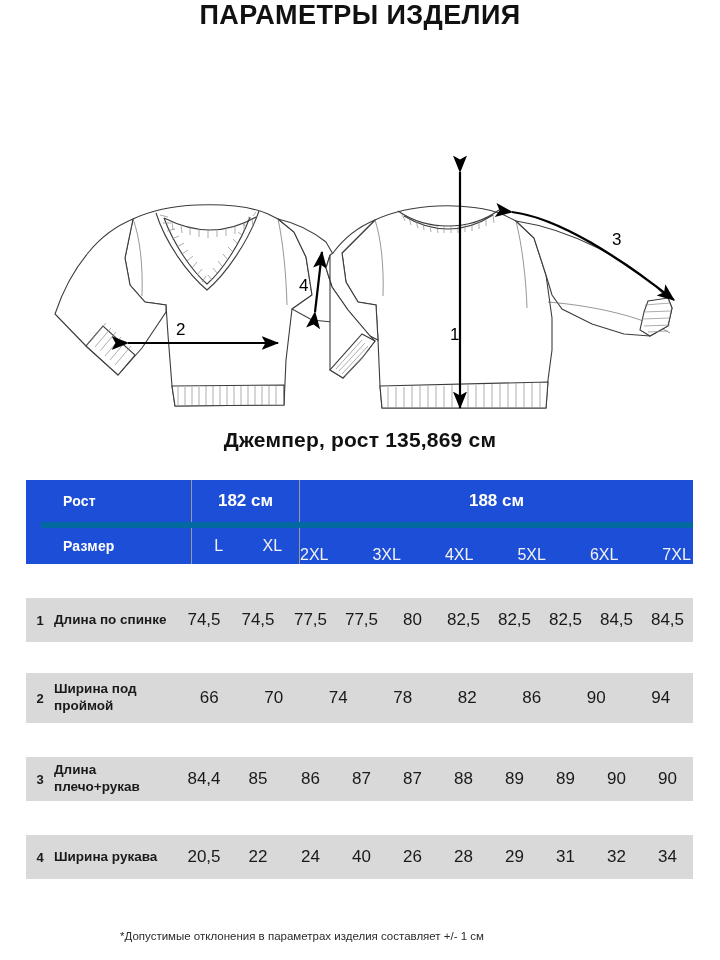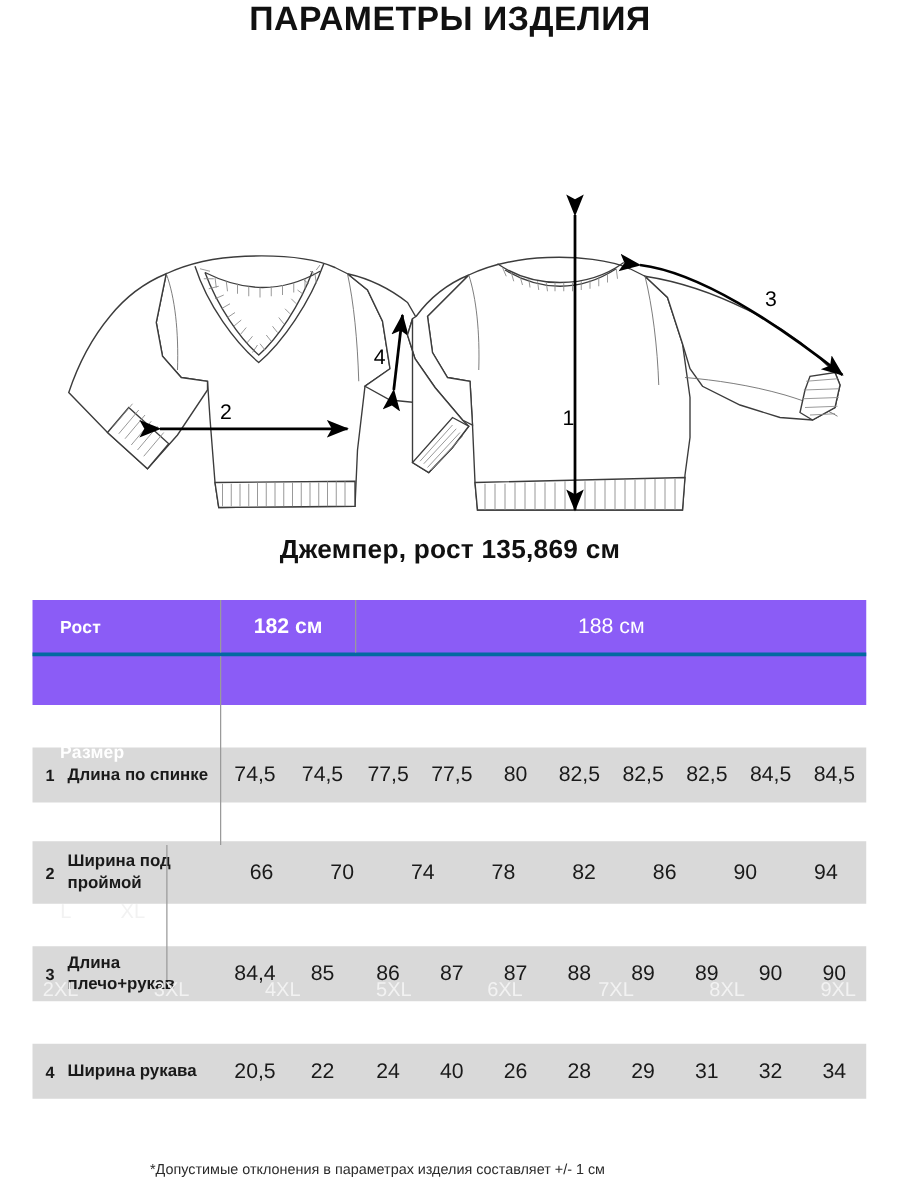--- a/index.html
+++ b/index.html
@@ -56,30 +56,31 @@
 
   
   .size-table {
     position: absolute;
     left: 26px;
     top: 480px;
     width: 667px;
   }
 
   .thead {
-    background: #8b5cf6;
+    background: #1d4ed8;
     color: #ffffff;
     position: relative;
+    padding-left: 15px;
   }
   .thead-row {
     display: flex;
     align-items: stretch;
     height: 42px;
   }
-  .thead-row.r2 { border-top: 3px solid #0369a1; flex-direction: column; }
+  .thead-row.r2 { border-top: 6px solid #0369a1; }
 
   .th-label {
     width: 151px;
     flex: 0 0 151px;
     display: flex;
     align-items: center;
     padding-left: 22px;
     font-size: 14px;
     font-weight: bold;
     letter-spacing: 0.2px;
@@ -94,21 +95,21 @@
     font-size: 17px;
     font-weight: bold;
     border-right: 1px solid #9a9a9a;
   }
   .th-group-b {
     flex: 1 1 auto;
     display: flex;
     align-items: center;
     justify-content: center;
     font-size: 17px;
-    font-weight: normal;
+    font-weight: bold;
   }
   .th-sizes-a {
     width: 108px;
     flex: 0 0 108px;
     display: flex;
     align-items: center;
     border-right: 1px solid #9a9a9a;
   }
   .th-sizes-b {
     flex: 1 1 auto;

